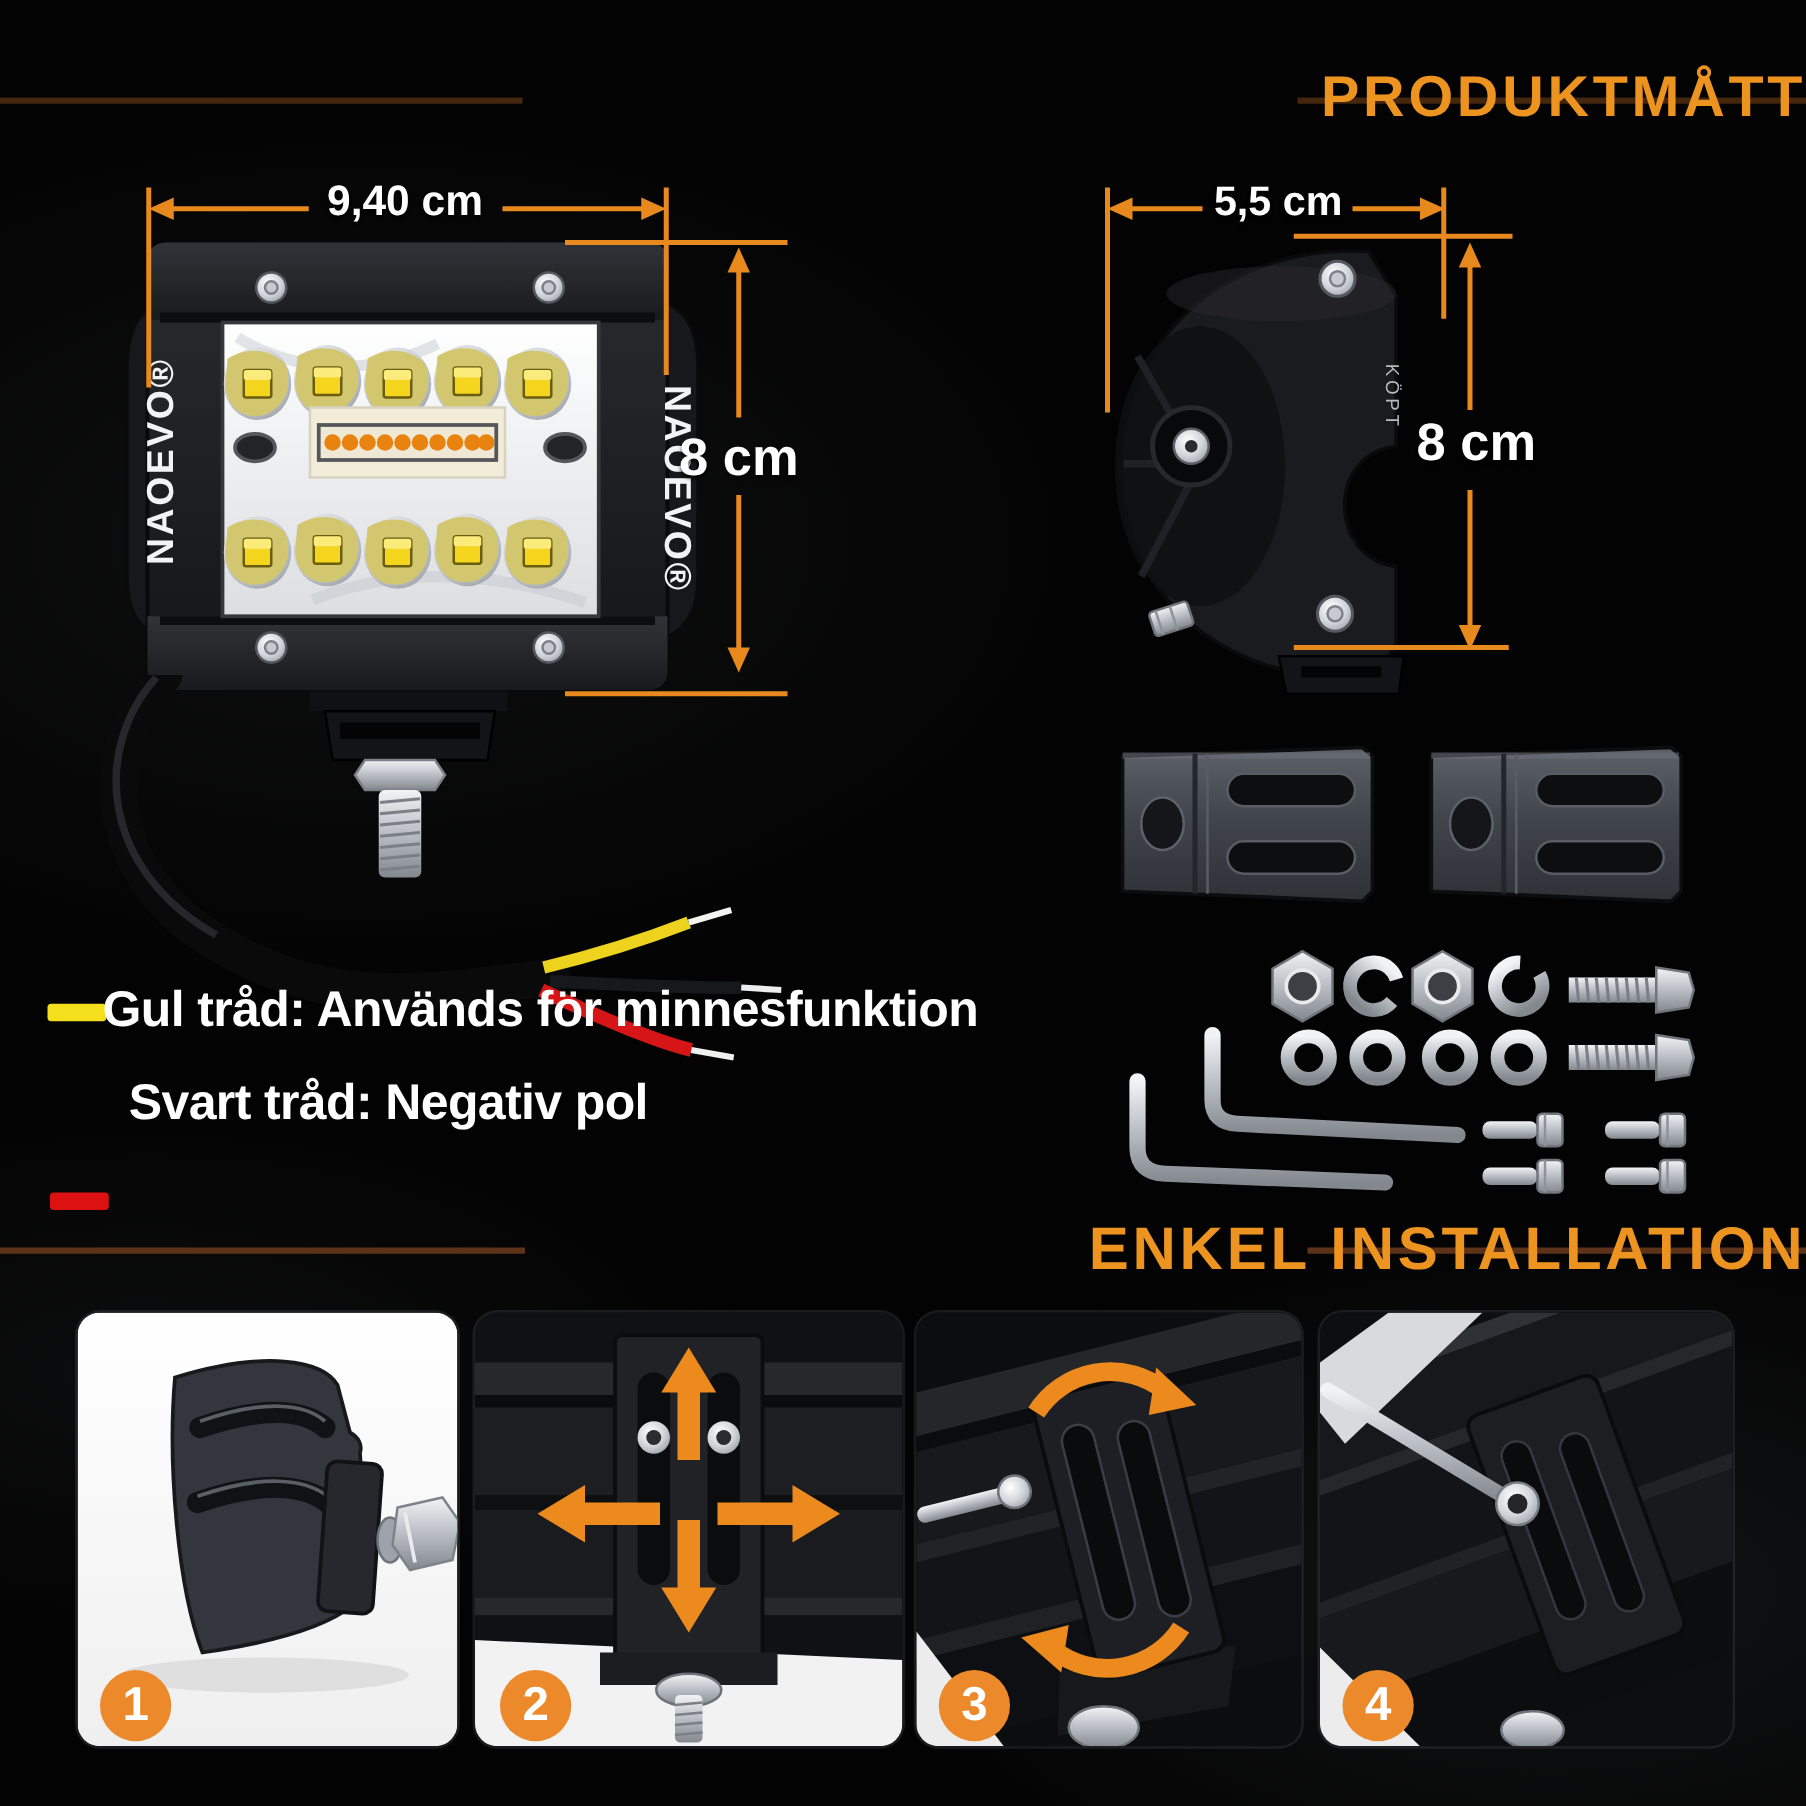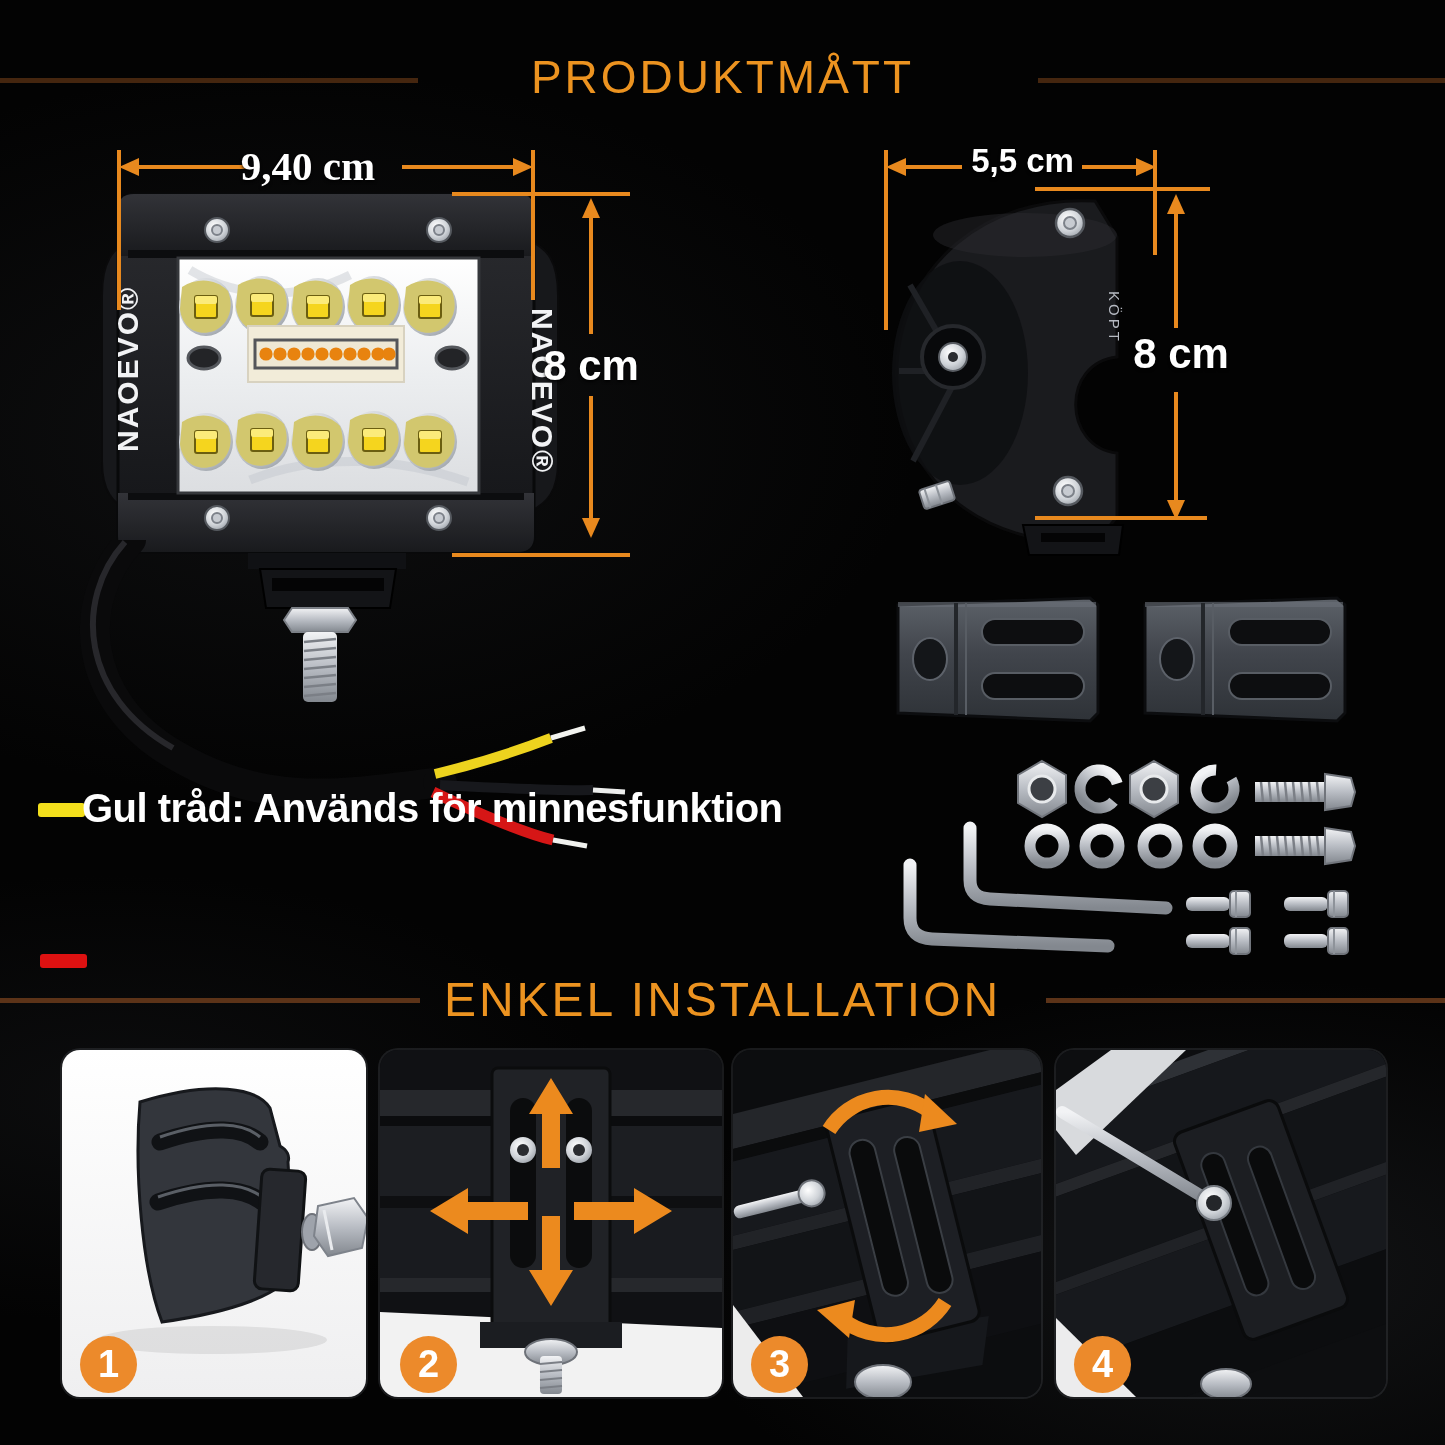--- a/index.html
+++ b/index.html
@@ -7,22 +7,22 @@
     position:relative;width:1445px;height:1445px;overflow:hidden;
     font-family:"Liberation Sans", sans-serif;
     background:
       radial-gradient(ellipse 900px 520px at 20% 30%, rgba(42,44,48,.30), rgba(0,0,0,0) 70%),
       radial-gradient(ellipse 820px 420px at 86% 88%, rgba(48,51,56,.35), rgba(0,0,0,0) 70%),
       radial-gradient(ellipse 700px 320px at 8% 76%, rgba(36,38,42,.28), rgba(0,0,0,0) 70%),
       #030303;
   }
   .abs{position:absolute;}
   .section-title{
-    position:absolute;left:0;width:100%;text-align:center;
-    color:#EC9320;font-weight:normal;letter-spacing:3px;
+    position:absolute;left:0;width:100%;text-align:right;
+    color:#EC9320;font-weight:bold;letter-spacing:3px;
   }
   .hline{position:absolute;height:5px;background:#4a2a14;}
   .dline{position:absolute;background:#E8891E;}
   .arrL{position:absolute;width:0;height:0;border-top:9px solid transparent;border-bottom:9px solid transparent;border-right:20px solid #E8891E;}
   .arrR{position:absolute;width:0;height:0;border-top:9px solid transparent;border-bottom:9px solid transparent;border-left:20px solid #E8891E;}
   .arrU{position:absolute;width:0;height:0;border-left:9px solid transparent;border-right:9px solid transparent;border-bottom:20px solid #E8891E;}
   .arrD{position:absolute;width:0;height:0;border-left:9px solid transparent;border-right:9px solid transparent;border-top:20px solid #E8891E;}
   .dim-label{position:absolute;color:#fff;font-weight:bold;text-align:center;text-shadow:0 2px 3px rgba(0,0,0,.8);}
   .legend-row{position:absolute;color:#fff;font-weight:bold;font-size:40px;letter-spacing:-0.5px;white-space:nowrap;}
   .legend-dash{position:absolute;width:47px;height:14px;border-radius:3px;}
@@ -241,21 +241,21 @@
       <path d="M518,300 L552,306" stroke="#f0f1ee" stroke-width="5" fill="none"></path>
     </g>
   </svg>
 
   <div class="dline" style="left:117px;top:150px;width:4px;height:160px;"></div>
   <div class="dline" style="left:531px;top:150px;width:4px;height:150px;"></div>
   <div class="arrL" style="left:119px;top:158px;"></div>
   <div class="dline" style="left:137px;top:165px;width:110px;height:4px;"></div>
   <div class="dline" style="left:402px;top:165px;width:112px;height:4px;"></div>
   <div class="arrR" style="left:513px;top:158px;"></div>
-  <div class="dim-label" style="left:228px;top:142px;width:160px;font-size:41px;font-family:Liberation Serif, serif;">9,40 cm</div>
+  <div class="dim-label" style="left:244px;top:142px;width:160px;font-size:34px;">9,40 cm</div>
 
   <div class="dline" style="left:452px;top:192px;width:178px;height:4px;"></div>
   <div class="dline" style="left:452px;top:553px;width:178px;height:4px;"></div>
   <div class="arrU" style="left:582px;top:198px;"></div>
   <div class="dline" style="left:589px;top:216px;width:4px;height:118px;"></div>
   <div class="dline" style="left:589px;top:396px;width:4px;height:124px;"></div>
   <div class="arrD" style="left:582px;top:518px;"></div>
   <div class="dim-label" style="left:536px;top:342px;width:110px;font-size:42px;">8 cm</div>
 
   <svg class="abs" style="left:865px;top:195px;" width="305" height="365" viewBox="0 0 305 365">
@@ -301,20 +301,21 @@
   <div class="dline" style="left:1035px;top:187px;width:175px;height:4px;"></div>
   <div class="dline" style="left:1035px;top:516px;width:172px;height:4px;"></div>
   <div class="arrU" style="left:1167px;top:194px;"></div>
   <div class="dline" style="left:1174px;top:212px;width:4px;height:116px;"></div>
   <div class="dline" style="left:1174px;top:392px;width:4px;height:110px;"></div>
   <div class="arrD" style="left:1167px;top:500px;"></div>
   <div class="dim-label" style="left:1126px;top:330px;width:110px;font-size:42px;">8 cm</div>
 
   <div class="legend-dash" style="left:38px;top:803px;background:#F3DF1C;"></div>
   <div class="legend-row" style="left:82px;top:786px;">Gul tråd: Används för minnesfunktion</div>
+  <div class="legend-row" style="left:103px;top:860px;">Svart tråd: Negativ pol</div>
   <div class="legend-dash" style="left:40px;top:954px;background:#DD1111;"></div>
 
   <svg class="abs" style="left:890px;top:593px;" width="470" height="142" viewBox="0 0 470 142">
     <g>
       <path d="M8,12 L200,5 L208,12 L208,120 L200,128 L8,120 Z" fill="url(#gBkt)" stroke="#0c0d0f" stroke-width="3"></path>
       <rect x="8" y="9" width="198" height="5" fill="#6a7078" opacity=".6"></rect>
       <line x1="66" y1="10" x2="66" y2="122" stroke="#23262a" stroke-width="4"></line>
       <line x1="76" y1="10" x2="76" y2="122" stroke="#585d64" stroke-width="2"></line>
       <ellipse cx="40" cy="66" rx="17" ry="21" fill="#141619" stroke="#5d626a" stroke-width="2"></ellipse>
       <rect x="92" y="26" width="102" height="26" rx="13" fill="#0d0e10" stroke="#585d64" stroke-width="2"></rect>

